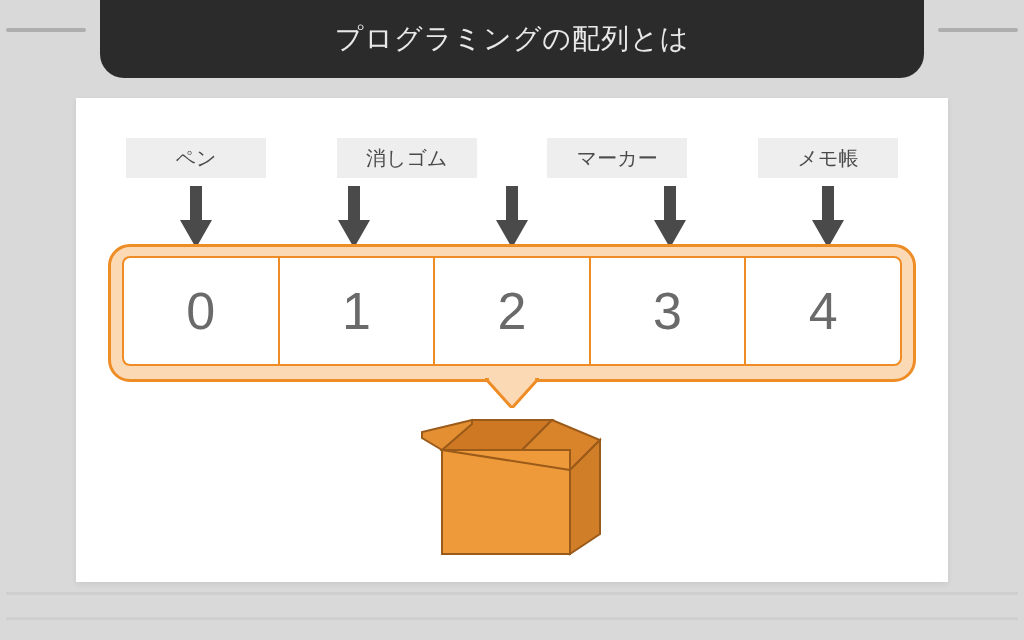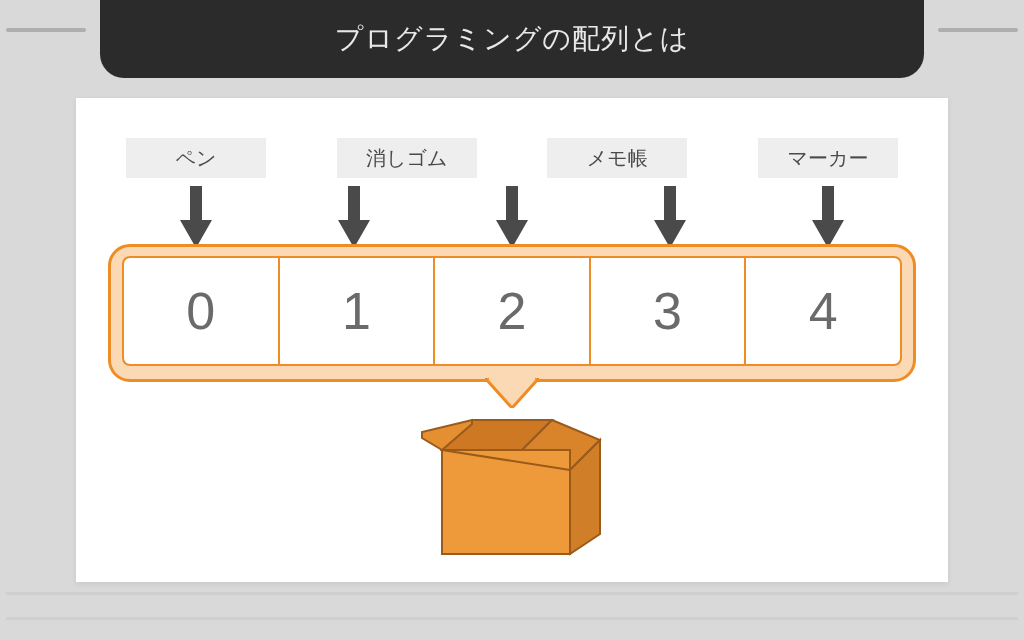--- a/index.html
+++ b/index.html
@@ -110,22 +110,22 @@
 <div class="accent-line accent-left"></div>
 <div class="accent-line accent-right"></div>
 
 <div class="header">プログラミングの配列とは</div>
 
 <div class="canvas">
 
   <div class="items-row">
     <div class="item-label">ペン</div>
     <div class="item-label">消しゴム</div>
+    <div class="item-label">マーカー</div>
     <div class="item-label">メモ帳</div>
-    <div class="item-label">マーカー</div>
   </div>
 
   <div class="arrows-row">
     <div class="arrow-slot">
         <span class="arrow">
       <svg width="34" height="62" viewBox="0 0 34 62">
             <path d="M11 0h12v34h10L17 62 1 34h10z" fill="#4a4a4a"></path>
           </svg>
     </span>
       </div>

